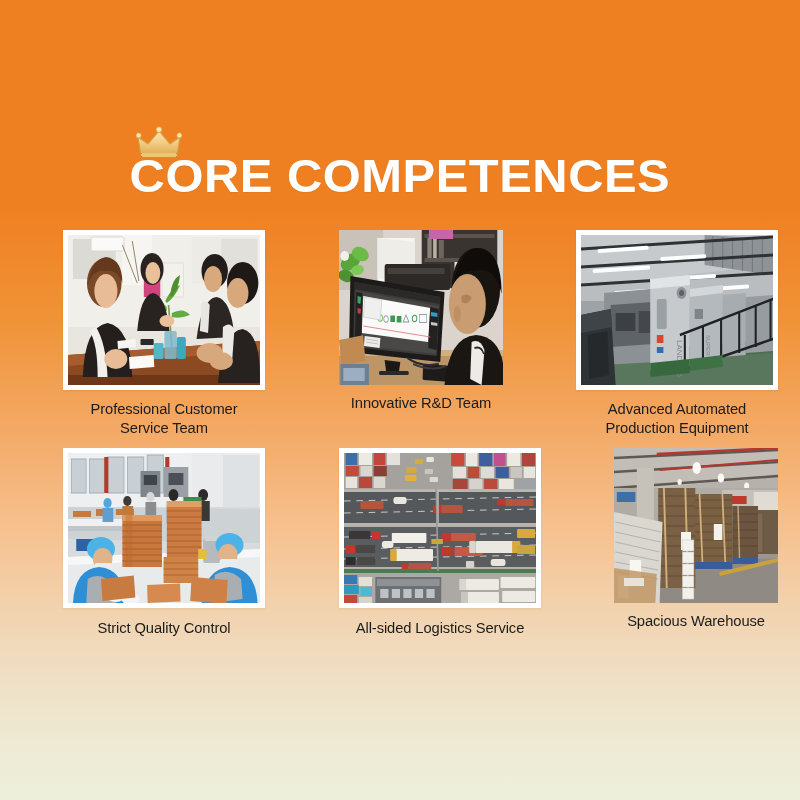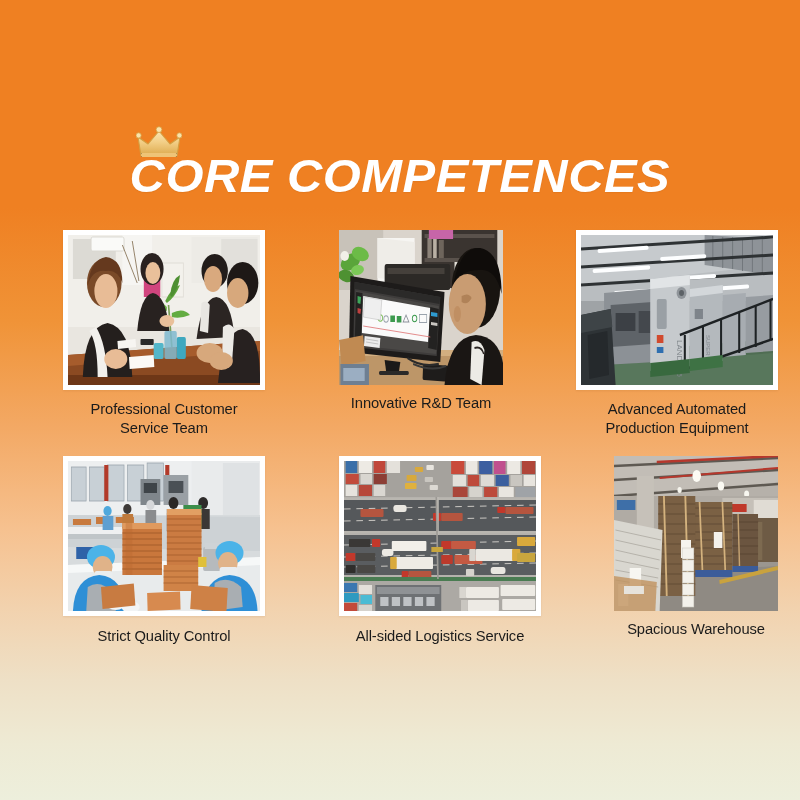--- a/index.html
+++ b/index.html
@@ -21,21 +21,21 @@
   }
 
   .banner { position:absolute; inset:0; }
 
   
   .title-wrap {
     position:absolute;
     top:152px; left:0; width:800px;
     text-align:center;
   }
-  .title-inner { position:relative; display:inline-block;font-style:italic; }
+  .title-inner { position:relative; display:inline-block; }
   .crown-icon {
     position:absolute;
     left:-4px; top:-26px;
     width:46px; height:32px;
   }
   .page-title {
     font-family:"Liberation Sans", sans-serif;
     font-weight:bold;
     font-size:47px;
     line-height:1;
@@ -47,21 +47,21 @@
     text-shadow:0 1px 1px rgba(150,70,10,.12);
   }
 
   
   .grid {
     position:absolute;
     top:230px; left:22px;
     width:756px;
   }
   .row { display:flex; justify-content:space-between; }
-  .row.row-2 { margin-top:18px; }
+  .row.row-2 { margin-top:10px; }
 
   .card { width:243px;padding-left:41px; }
   .card.mid { width:205px; }
 
   .photo-frame {
     background:#ffffff;
     padding:5px;
     line-height:0;
     box-shadow:0 1px 2px rgba(120,60,10,.10);
   }

